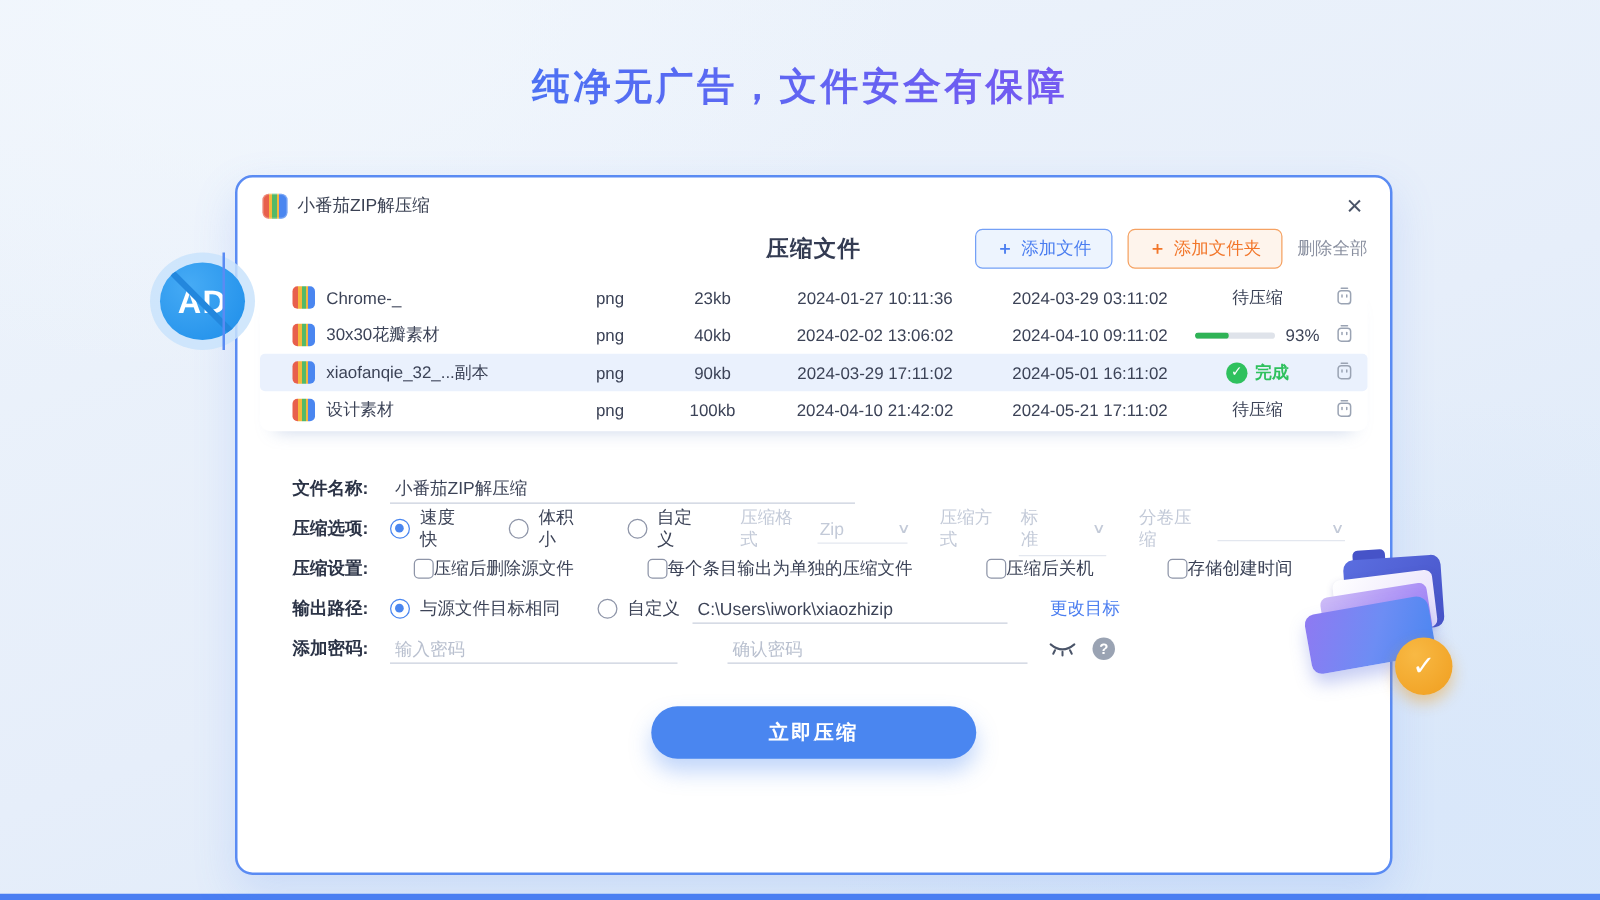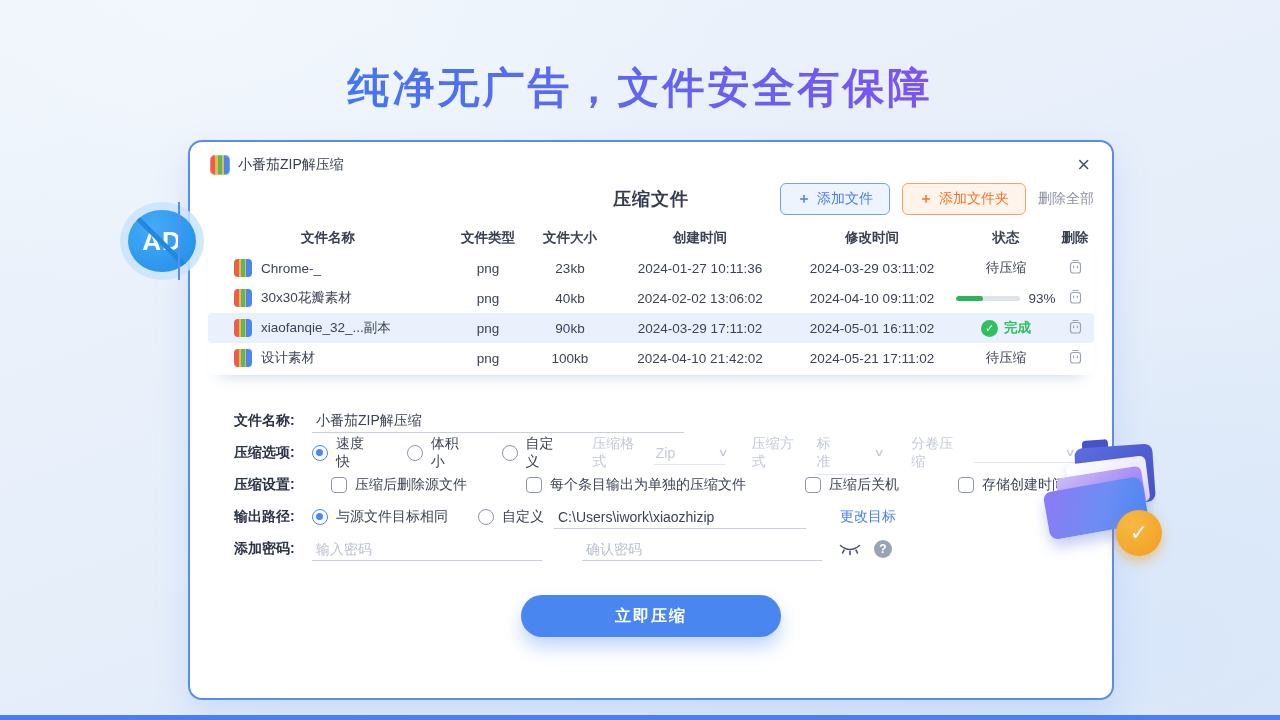--- a/index.html
+++ b/index.html
@@ -7,22 +7,22 @@
   body {
     font-family:"Liberation Sans","DejaVu Sans",sans-serif;
     background:
       radial-gradient(900px 500px at 15% 0%, #f2f7fd 0%, rgba(242,247,253,0) 60%),
       radial-gradient(900px 600px at 90% 90%, #d9e7fa 0%, rgba(217,231,250,0) 55%),
       linear-gradient(160deg,#eef4fb 0%, #e6eefa 55%, #dbe9f8 100%);
     position:relative;
   }
   
   .headline {
-    position:absolute; top:60px; left:0; width:100%;
-    text-align:center; font-size:42px; font-weight:800; letter-spacing:3px;
+    position:absolute; top:49px; left:0; width:100%;
+    text-align:center; font-size:30px; font-weight:800; letter-spacing:3px;
     background:linear-gradient(90deg,#3d7bf4 20%,#8a4bf0 85%);
     -webkit-background-clip:text; background-clip:text;
     -webkit-text-fill-color:transparent; color:transparent;
   }
   
   .card {
     position:absolute; left:188px; top:140px; width:926px; height:560px;
     background:#ffffff; border:2px solid #5a8bf3; border-radius:14px;
     box-shadow:0 14px 34px rgba(90,139,243,.18);
     z-index:2;
@@ -99,21 +99,21 @@
   .opt { display:flex; align-items:center; gap:8px; font-size:14px; color:#3c4357; }
   .opt + .opt { margin-left:30px; }
   .sel-group { display:flex; align-items:center; margin-left:26px; color:#c3cad8; font-size:14px; }
   .sel-label { margin-right:8px; }
   .sel-value { display:flex; align-items:center; justify-content:space-between;
     border-bottom:1px solid #e3e7ef; padding:3px 2px;gap:44px; }
   .sel-w1 { width:72px; } .sel-w2 { width:72px; } .sel-w3 { width:104px; }
   .chev { font-size:11px; color:#c3cad8; transform:scaleX(1.4); }
   .cbox { width:16px; height:16px; border:1.5px solid #8e95a8; border-radius:4px;
     display:inline-block; cursor:pointer; flex:0 0 auto;}
-  .chk { display:flex; align-items:center; gap:8px; font-size:14px; color:#3c4357;padding-left:19px; }
+  .chk { display:flex; align-items:center; gap:0; font-size:14px; color:#3c4357;padding-left:19px; }
   .chk + .chk { margin-left:40px; }
   .path-input { width:252px; margin-left:10px; }
   .change-link { margin-left:34px; color:#4a7df0; font-size:14px; cursor:pointer; }
   .pw1 { width:230px; } .pw2 { width:240px; margin-left:40px; }
   .eye { margin-left:16px; cursor:pointer; display:inline-flex; }
   .help {
     width:18px; height:18px; border-radius:50%; background:#9aa3b3; color:#fff;
     font-size:12px; font-weight:700; text-align:center; line-height:18px; margin-left:12px;
   }
   .submit {
@@ -178,29 +178,20 @@
       </button>
       <button class="btn btn-orange">
         <span class="plus">＋</span>
         <span>添加文件夹</span>
       </button>
       <span class="delete-all">删除全部</span>
     </div>
   </div>
 
   <div class="table">
-    <div class="thead">
-      <div class="cell name">文件名称</div>
-      <div class="cell">文件类型</div>
-      <div class="cell">文件大小</div>
-      <div class="cell">创建时间</div>
-      <div class="cell">修改时间</div>
-      <div class="cell">状态</div>
-      <div class="cell">删除</div>
-    </div>
 
     <div class="trow">
       <div class="cell name">
         <span class="ficon"></span>
         <span>Chrome-_</span>
       </div>
       <div class="cell">png</div>
       <div class="cell">23kb</div>
       <div class="cell">2024-01-27  10:11:36</div>
       <div class="cell">2024-03-29  03:11:02</div>

